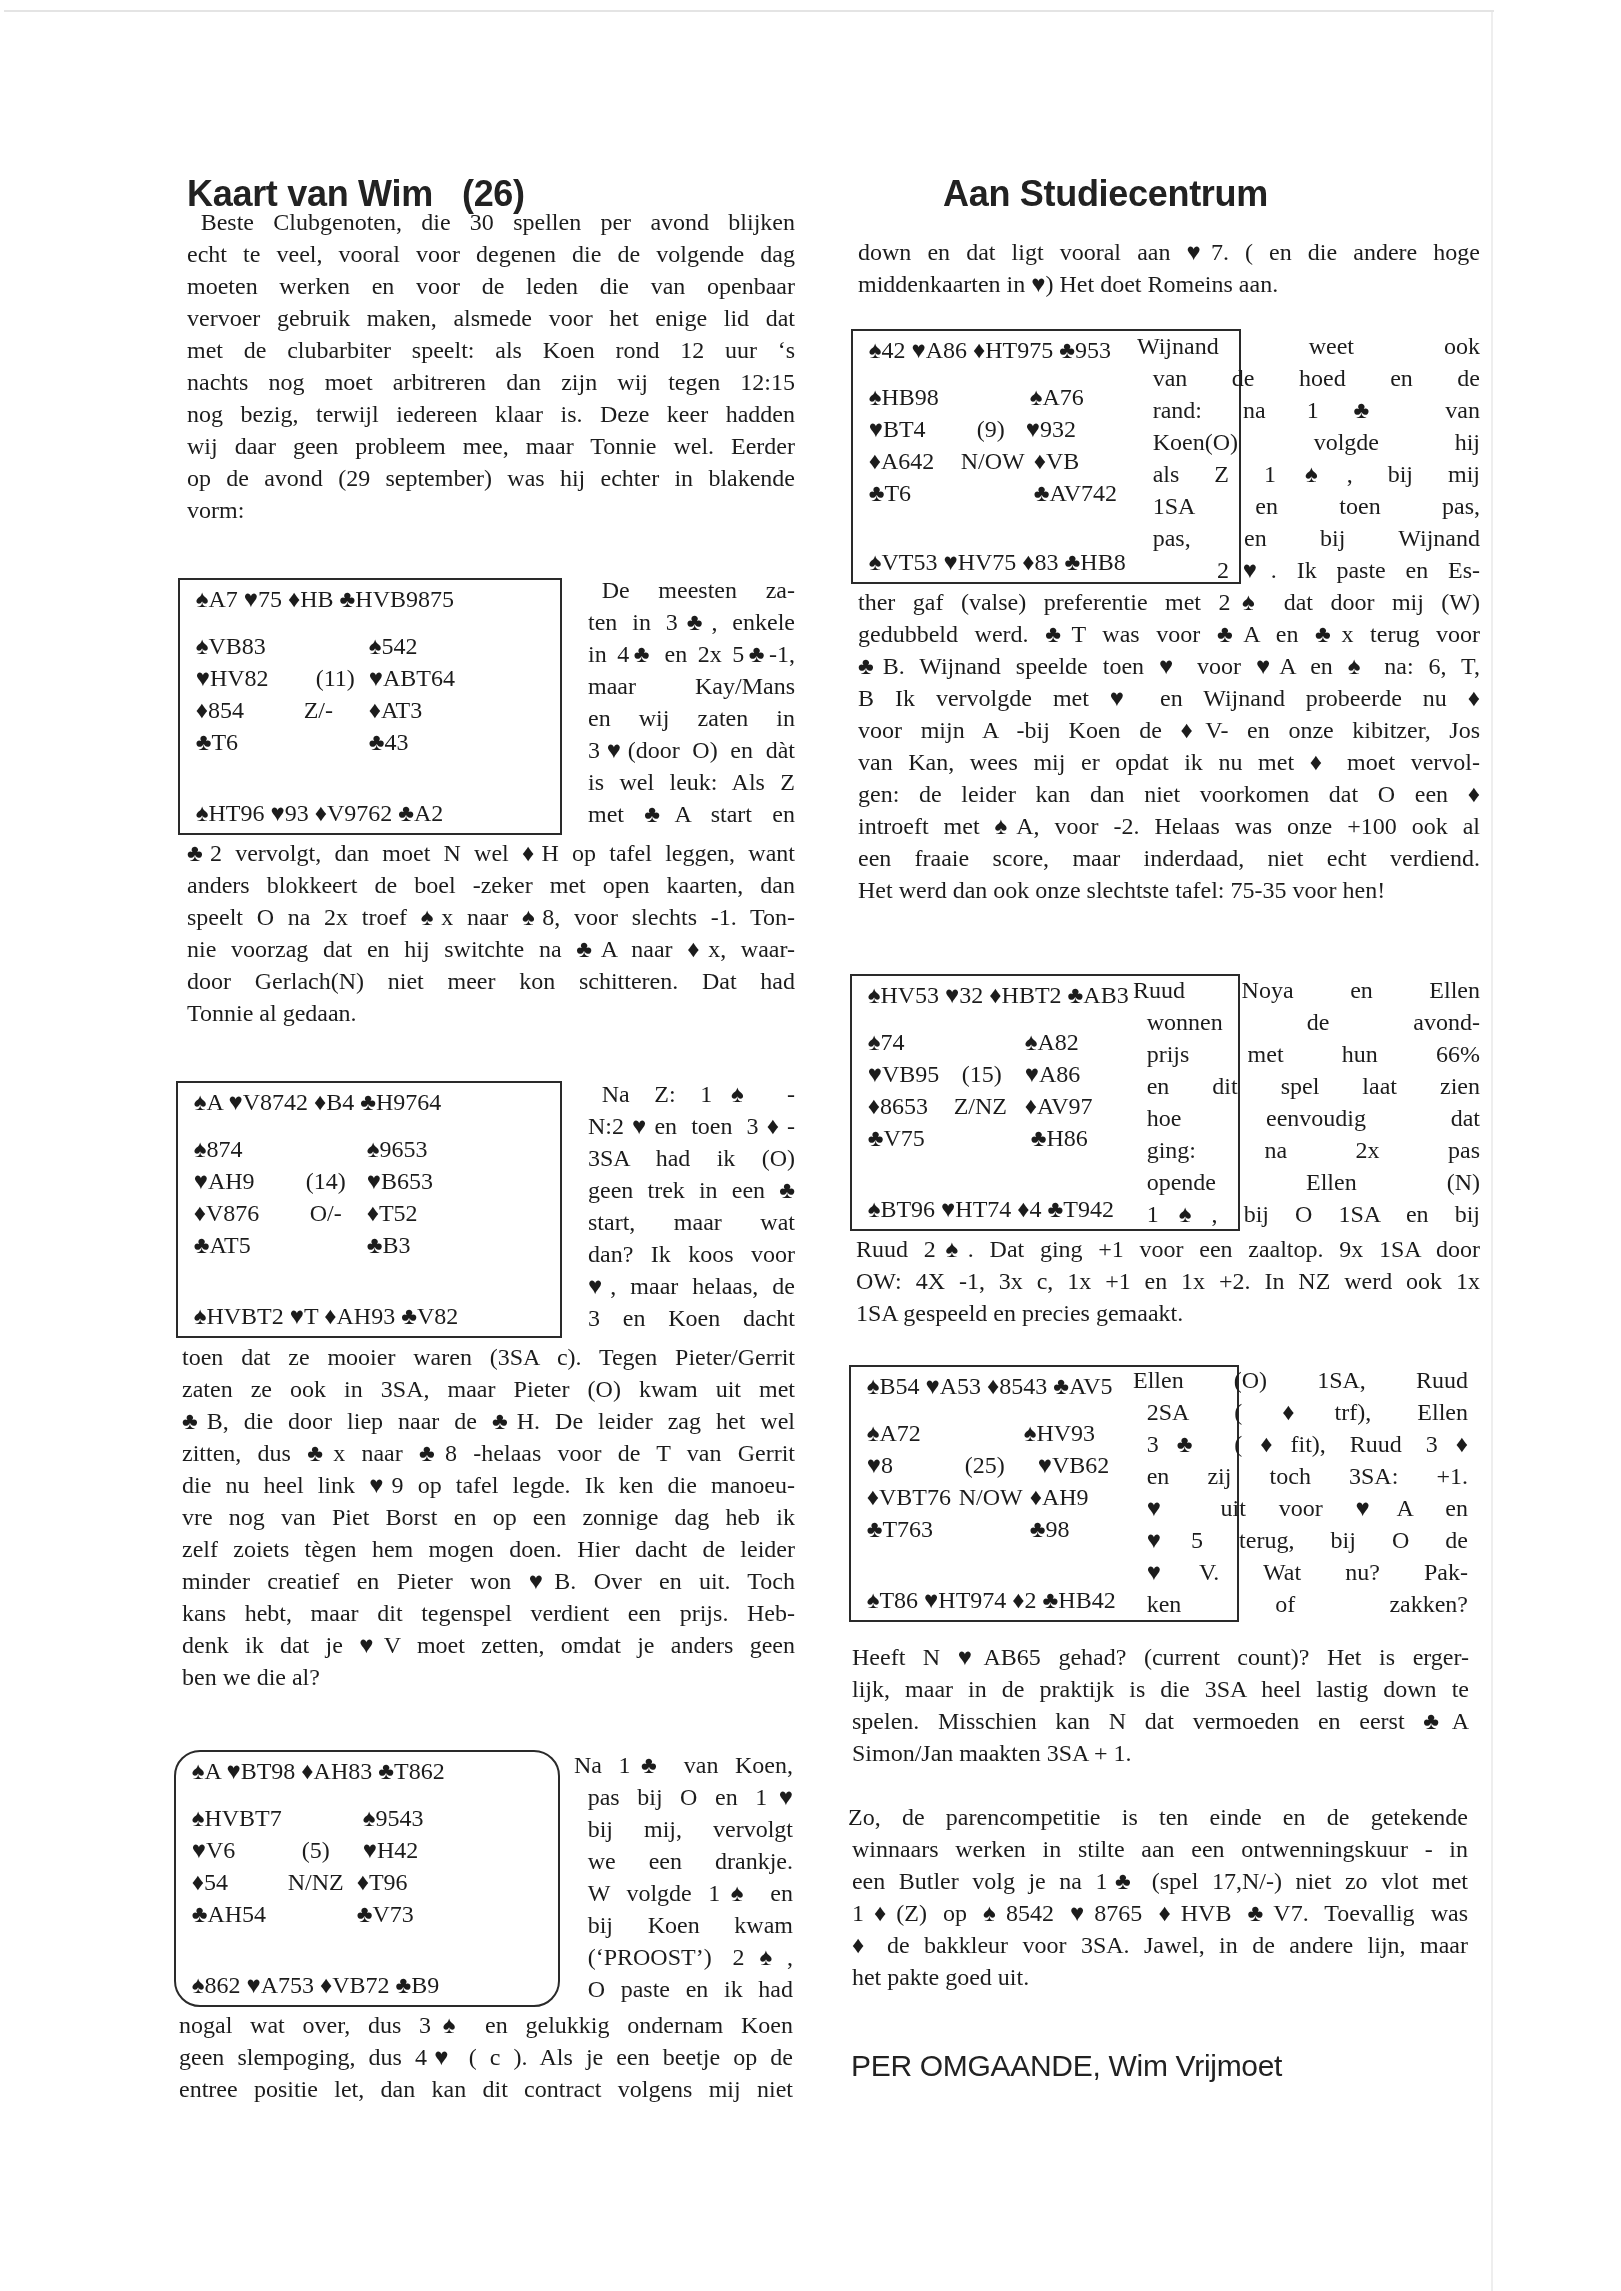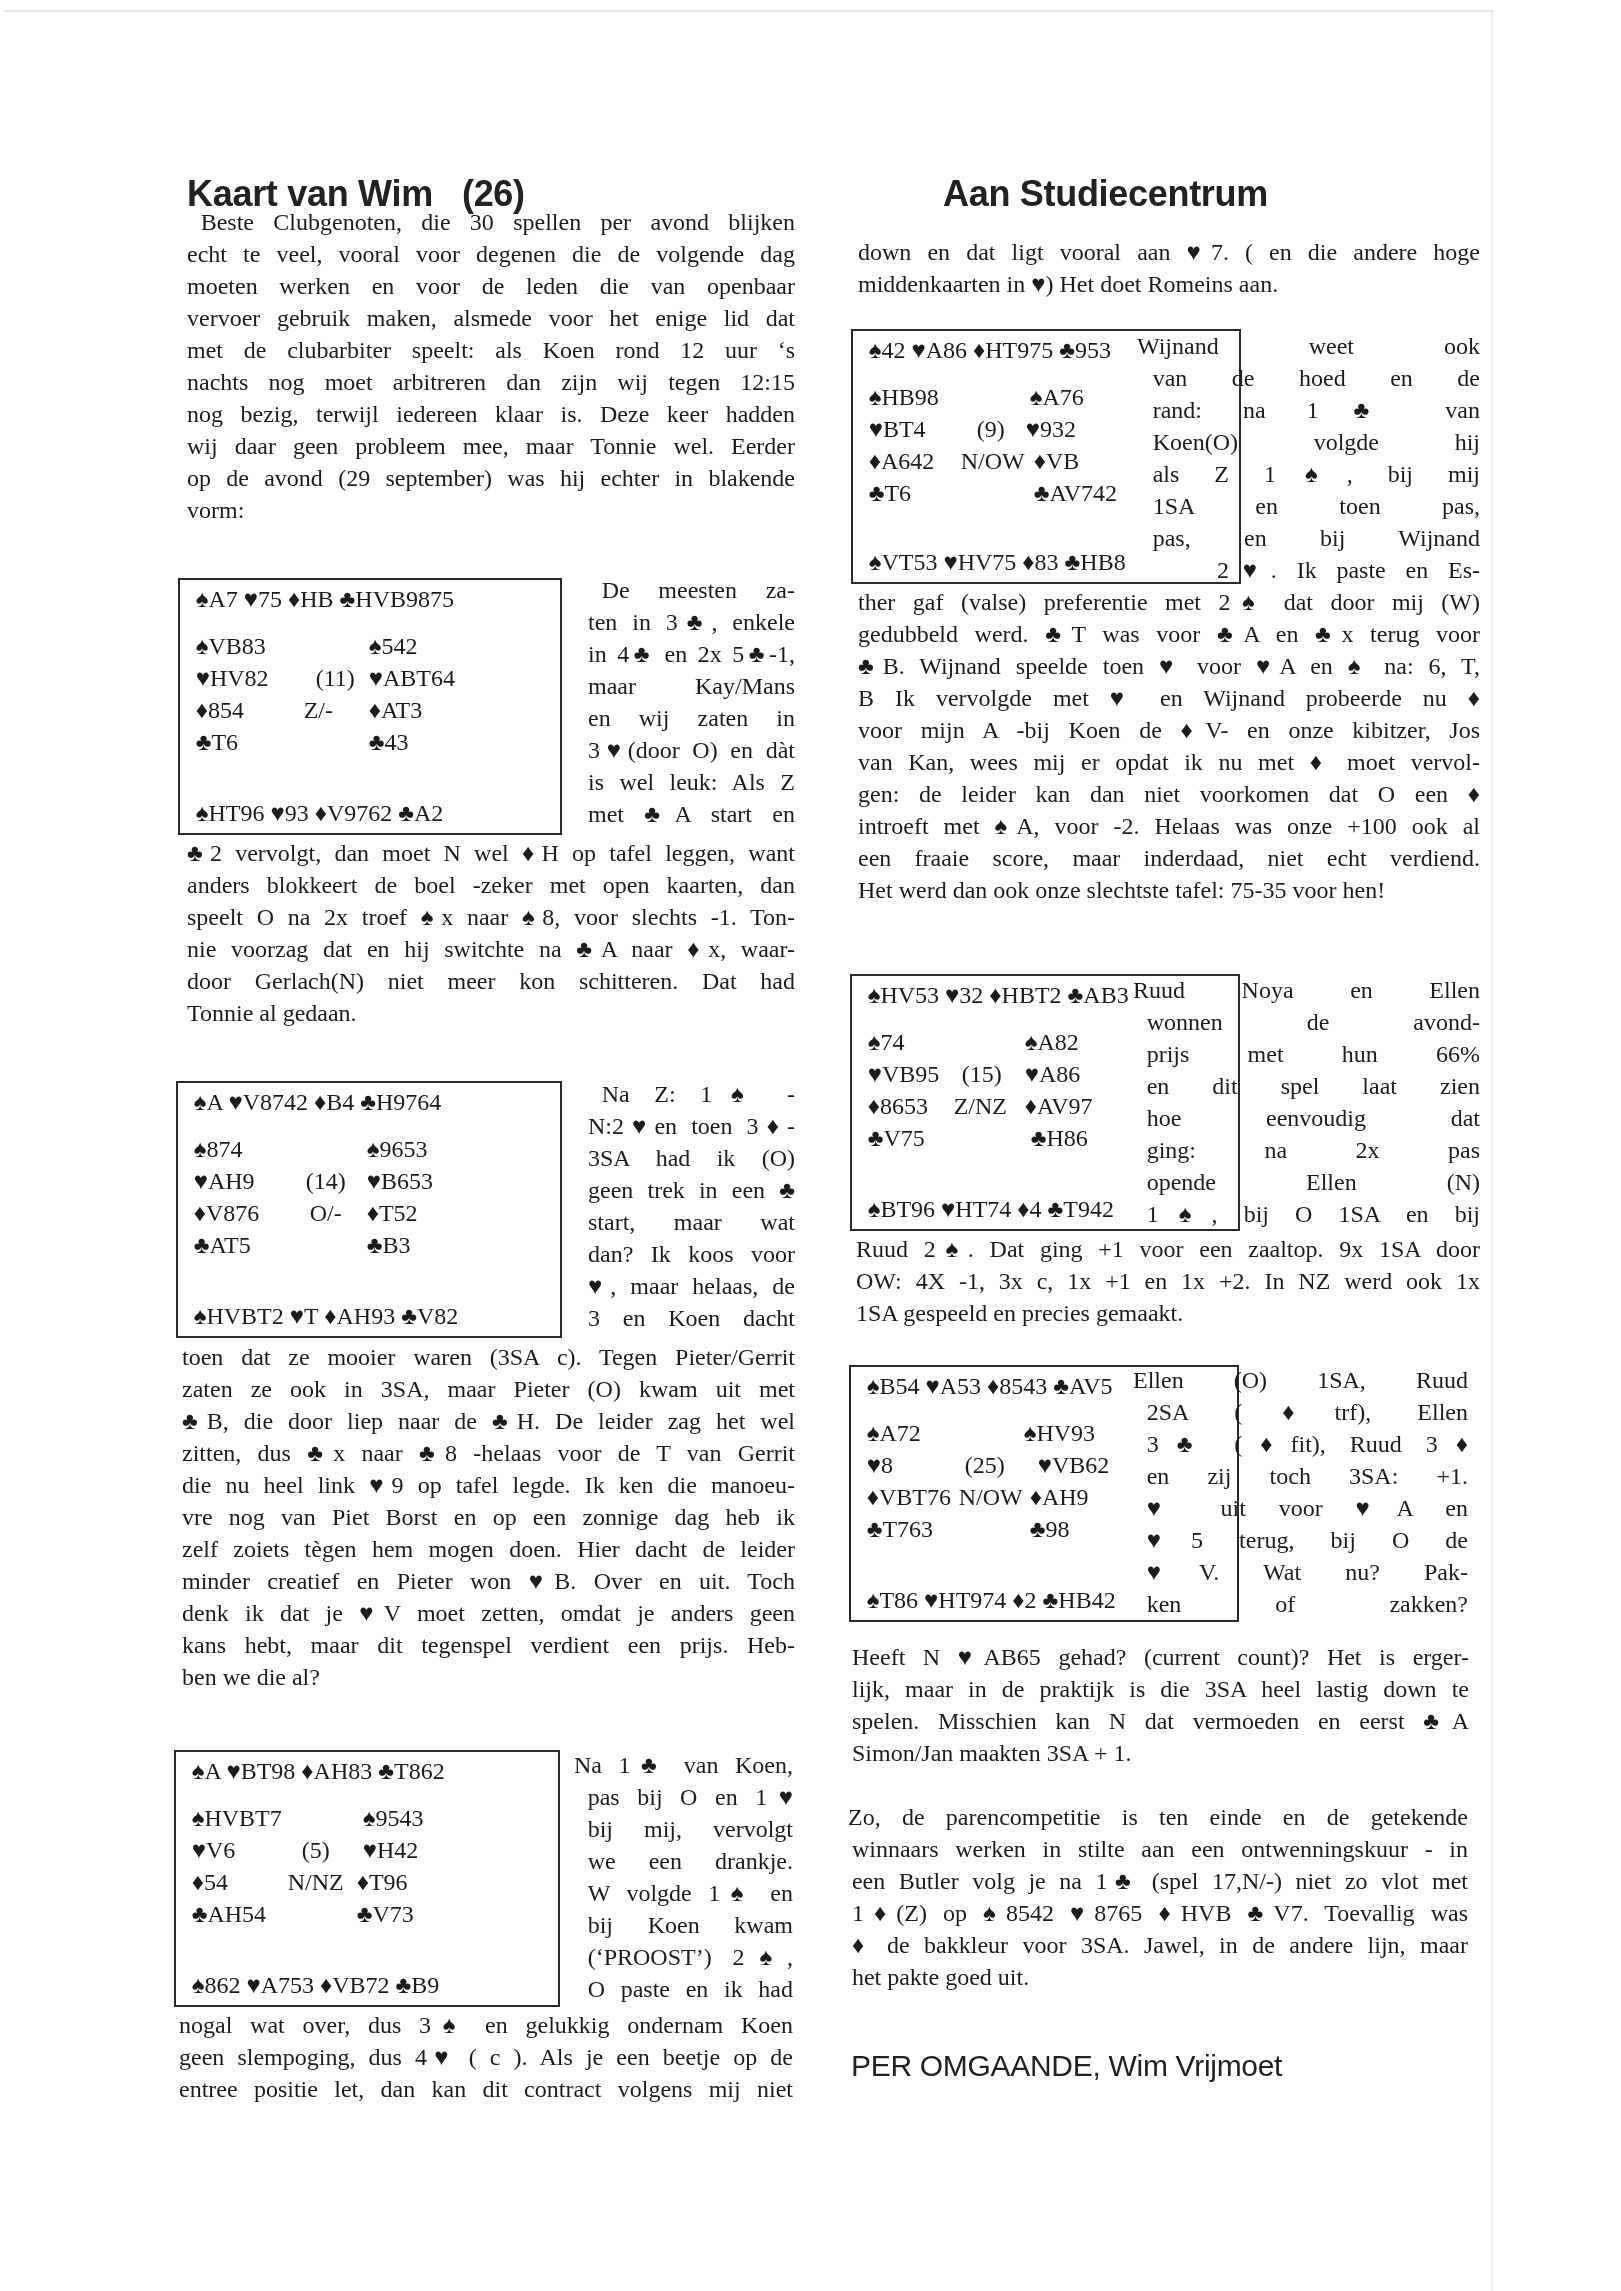--- a/index.html
+++ b/index.html
@@ -127,26 +127,26 @@
   </div>
   <div class="txt" style="left:182px; top:1341px; width:613px;">
     <span class="ln">toen dat ze mooier waren (3SA c). Tegen Pieter/Gerrit</span>
     <span class="ln">zaten ze ook in 3SA, maar Pieter (O) kwam uit met</span>
     <span class="ln">♣B, die door liep naar de ♣H. De leider zag het wel</span>
     <span class="ln">zitten, dus ♣x naar ♣8 -helaas voor de T van Gerrit</span>
     <span class="ln">die nu heel link ♥9 op tafel legde. Ik ken die manoeu-</span>
     <span class="ln">vre nog van Piet Borst en op een zonnige dag heb ik</span>
     <span class="ln">zelf zoiets tègen hem mogen doen. Hier dacht de leider</span>
     <span class="ln">minder creatief en Pieter won ♥B. Over en uit. Toch</span>
+    <span class="ln">kans hebt, maar dit tegenspel verdient een prijs. Heb-</span>
     <span class="ln">denk ik dat je ♥V moet zetten, omdat je anders geen</span>
-    <span class="ln">kans hebt, maar dit tegenspel verdient een prijs. Heb-</span>
     <span class="ln last">ben we die al?</span>
   </div>
 
-  <div class="deal" style="left:174px; top:1750px; width:386px; height:257px;">
+  <div class="deal" style="left:174px; top:1750px; width:386px; height:257px;border-radius:26px;">
     <div class="north">♠A ♥BT98 ♦AH83 ♣T862</div>
     <div class="mid">
       <div class="row">
           <span class="w">♠HVBT7</span>
           <span class="e" style="left:171px">♠9543</span>
         </div>
       <div class="row">
           <span class="w">♥V6</span>
           <span class="c" style="left:110px">(5)</span>
           <span class="e" style="left:171px">♥H42</span>

